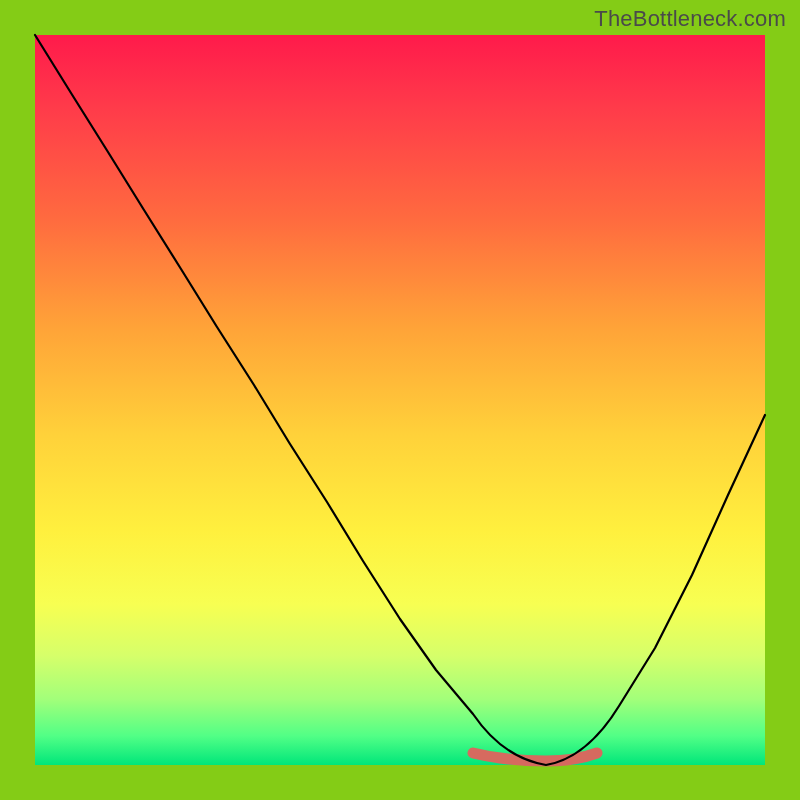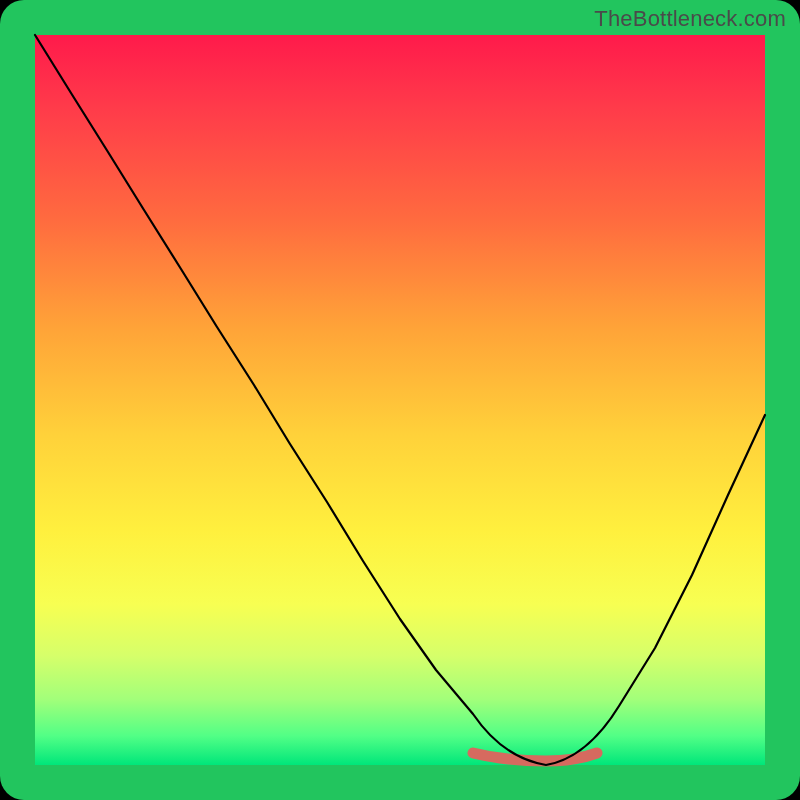--- a/index.html
+++ b/index.html
@@ -8,22 +8,21 @@
     width: 800px;
     height: 800px;
     background: #000;
     font-family: Arial, Helvetica, sans-serif;
     overflow: hidden;
   }
   .frame {
     position: relative;
     width: 800px;
     height: 800px;
-    background: #22c55e;
-    border-radius: 24px;
+    background: #84cc16;
   }
   .watermark {
     position: absolute;
     top: 6px;
     right: 14px;
     color: #4a4a4a;
     font-size: 22px;
     font-weight: 500;
     letter-spacing: 0.2px;
     z-index: 10;

